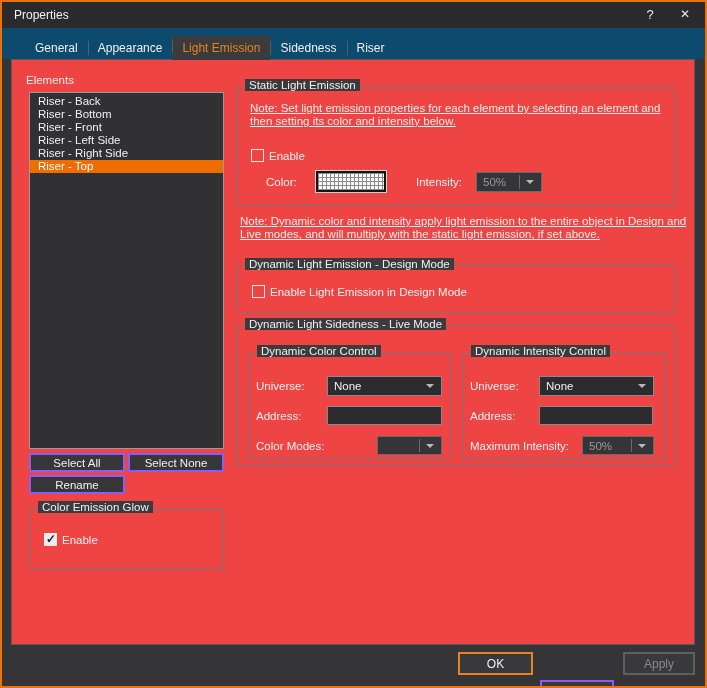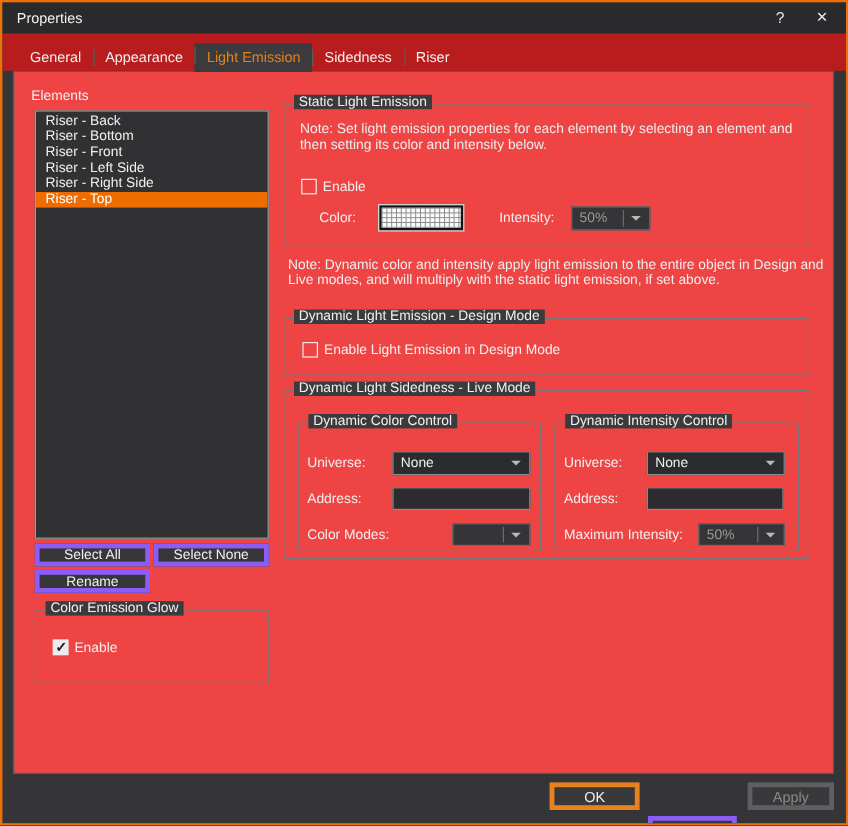--- a/index.html
+++ b/index.html
@@ -11,42 +11,42 @@
 
   
   .titlebar { position:absolute; left:0; right:0; top:0; height:26px; background:#2a2a2d; }
   .title-text { position:absolute; left:12px; top:0; line-height:26px; font-size:12px; color:#f2f2f2; }
   .tb-btn { position:absolute; top:0; width:16px; height:26px; line-height:25px; text-align:center;
             color:#e8e8e8; font-size:13px; cursor:default; }
   .tb-help { right:47px; }
   .tb-close { right:12px; font-size:12px; }
 
   
-  .tabstrip { position:absolute; left:0; right:0; top:26px; height:31px; background:#b91c1c;
-              display:flex; align-items:flex-end; padding-left:13px; z-index:3; }
+  .tabstrip { position:absolute; left:0; right:0; top:26px; height:31px; background:#0c4a6e;
+              display:flex; align-items:flex-end; padding-left:23px; z-index:3; }
   .tab { position:relative; height:21px; line-height:21px; padding:0 10px; font-size:12px;
          color:#f0f0f0; white-space:nowrap; }
   .tab + .tab::before { content:''; position:absolute; left:0; top:3px; height:14px; width:1px; background:#5c5c5f; }
   .tab.active { height:24px; line-height:24px; background:#3b3b3e; color:#e8821e; margin-bottom:-1px; }
 
   
   .main-panel { position:absolute; left:9px; top:57px; width:684px; height:586px;
                 background:#ef4444; border:1px solid #5a5a5c; z-index:2; }
 
   .lbl { position:absolute; white-space:nowrap; color:#f0f0f0; }
 
   
   .listbox { position:absolute; left:17px; top:32px; width:195px; height:357px;
              background:#313134; border:1px solid #9a9a9c; overflow:hidden; }
   .list-item { height:13px; line-height:13px; padding-left:8px; font-size:11.5px; white-space:nowrap; cursor:default; }
   .list-item.selected { background:#ef6c00; color:#ffffff; }
   .listbox .pad { height:2px; }
 
   
-  .btn { position:absolute; background:#37373a; border:4px solid #8b5cf6; color:#f0f0f0;
+  .btn { position:absolute; background:#37373a; border:2px solid #8b5cf6; color:#f0f0f0;
          font-size:11.5px; text-align:center; cursor:default; display:flex; align-items:center; justify-content:center; }
   .footer-btn { font-size:12px; background:#39393c; }
   .footer-btn.ok { border-color:#e8821e; }
   .footer-btn.disabled { color:#8a8a8a; border-color:#5f5f62;text-align:right; }
 
   
   .group { position:absolute; border:1px solid #77777a; border-radius:3px; }
   .group > .group-title { position:absolute; top:-8px; left:8px; background:#3b3b3e;
                           padding:0 4px; font-size:11.5px; white-space:nowrap; color:#f0f0f0; }
 
@@ -69,21 +69,21 @@
   
   .txt { position:absolute; background:#2c2c2f; border:1px solid #8a8a8c; color:#f0f0f0;
          font-family:"Liberation Sans",sans-serif; font-size:11.5px; padding:0 5px; outline:none; }
 
   
   .swatch { position:absolute; background-color:#fafafa;
             background-image: linear-gradient(#8a8a8a 1px, transparent 1px),
                               linear-gradient(90deg, #8a8a8a 1px, transparent 1px);
             background-size:4px 4px; border:2px solid #141414; outline:1px solid #d0d0d0; }
 
-  .note { position:absolute; line-height:13px; font-size:11.5px; color:#ededed; }
+  .note { position:absolute; line-height:13px; font-size:11.5px; color:#ededed;text-decoration:underline; }
 </style>
 </head>
 <body>
 
 <div class="window">
 
   <div class="titlebar">
     <span class="title-text">Properties</span>
     <span class="tb-btn tb-help">?</span>
     <span class="tb-btn tb-close">✕</span>

